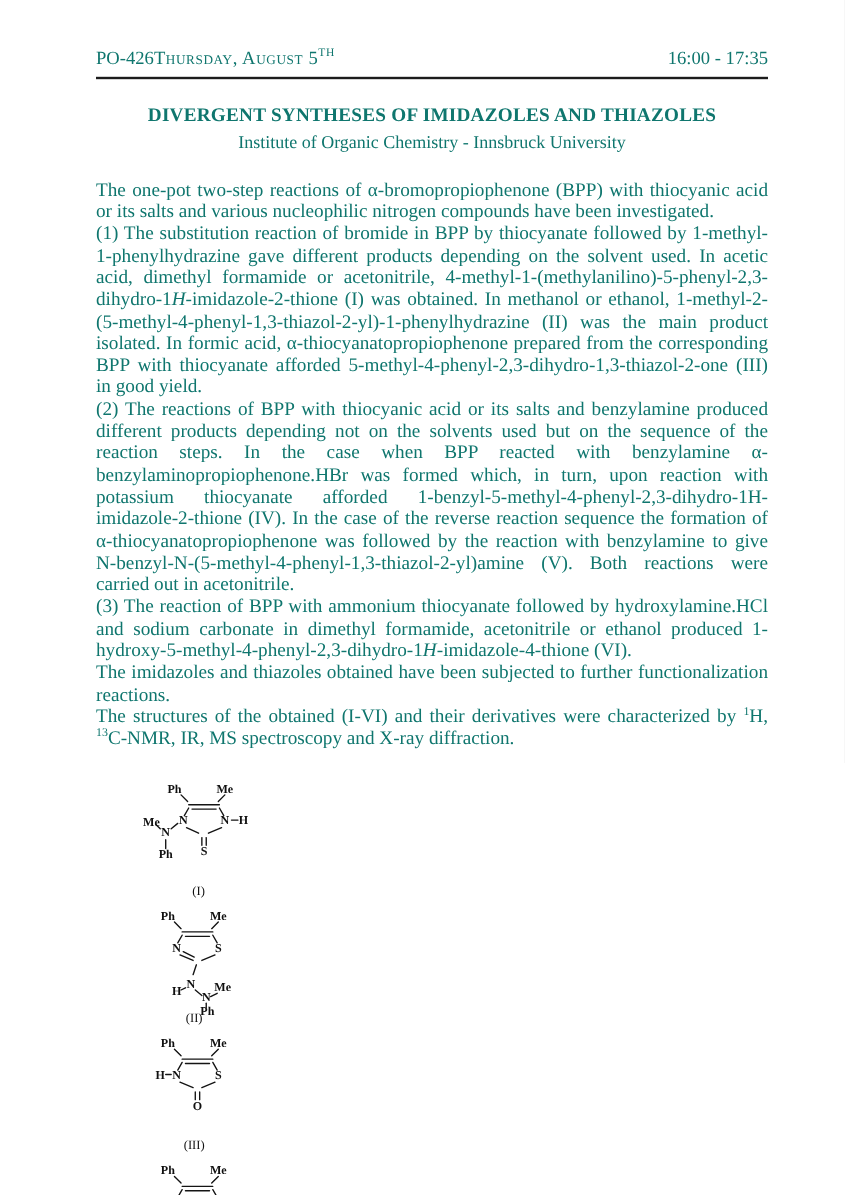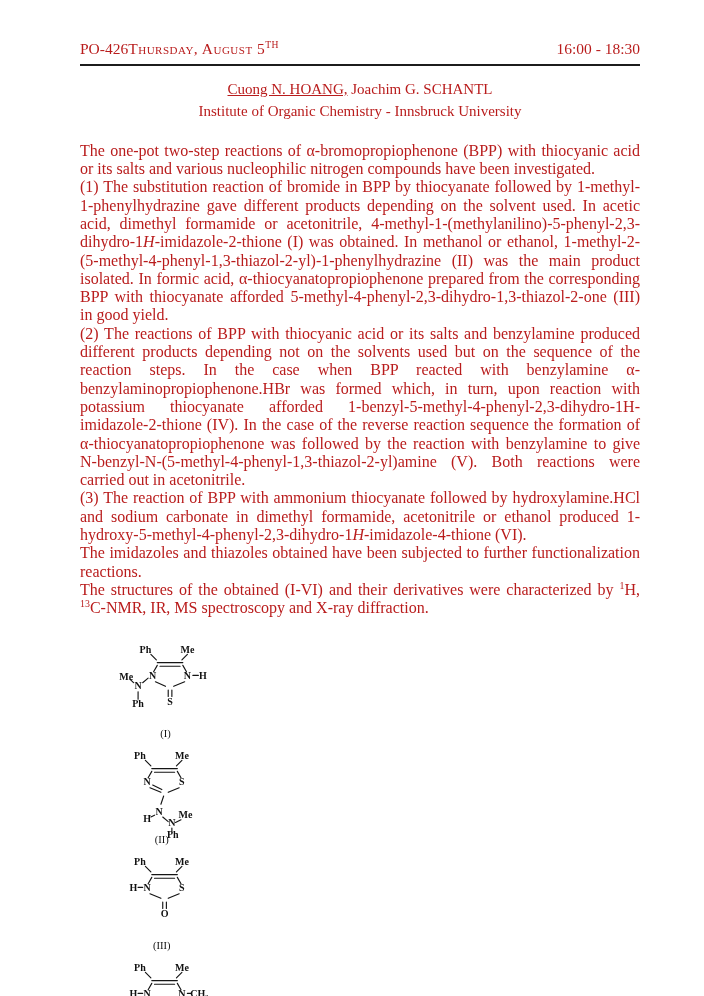--- a/index.html
+++ b/index.html
@@ -1,21 +1,21 @@
 <!DOCTYPE html>
 <html><head>
 <meta charset="utf-8">
 <style>
   html,body{margin:0;padding:0;background:#e8e8e8;}
   .page{
     position:relative;
     width:704px;height:996px;
     margin:0 auto;
     background:#ffffff;
-    color:#b91c1c;
+    color:#0f766e;
     font-family:"Liberation Serif","DejaVu Serif",serif;
     box-sizing:border-box;
     padding:40px 64px 0 80px;
     overflow:hidden;
   }
   
   .hdr{
     display:flex;align-items:baseline;justify-content:space-between;
     font-size:15.5px;
     border-bottom:2.5px solid #1c1c1c;
@@ -63,27 +63,25 @@
   .struct text.lbl{font-weight:normal;font-size:11.5px;}
 </style>
 </head>
 <body>
 
 <div class="page">
 
   <div class="hdr">
     <span class="code">PO-426</span>
     <span class="date"><span class="sc">Thursday, August 5</span><sup class="sc">TH</sup></span>
-    <span class="time">16:00 - 18:30</span>
+    <span class="time">16:00 - 17:35</span>
   </div>
 
-
-  <div class="authors">
-    <span class="pres">Cuong N. HOANG,</span><span> Joachim G. SCHANTL</span>
-  </div>
+  <div class="title">DIVERGENT SYNTHESES OF IMIDAZOLES AND THIAZOLES</div>
+
 
   <div class="affil">
     <div>Institute of Organic Chemistry - Innsbruck University</div>
   </div>
 
   <div class="abstract">
       <p><span>The one-pot two-step reactions of α-bromopropiophenone (BPP) with thiocyanic acid or its salts and various nucleophilic nitrogen compounds have been investigated.</span></p>
       <p><span>(1) The substitution reaction of bromide in BPP by thiocyanate followed by 1-methyl-1-phenylhydrazine gave different products depending on the solvent used. In acetic acid, dimethyl formamide or acetonitrile, 4-methyl-1-(methylanilino)-5-phenyl-2,3-dihydro-1</span><span style="font-style: italic;">H</span><span>-imidazole-2-thione (I) was obtained. In methanol or ethanol, 1-methyl-2-(5-methyl-4-phenyl-1,3-thiazol-2-yl)-1-phenylhydrazine (II) was the main product isolated. In formic acid, α-thiocyanatopropiophenone prepared from the corresponding BPP with thiocyanate afforded 5-methyl-4-phenyl-2,3-dihydro-1,3-thiazol-2-one (III) in good yield.</span></p>
       <p><span>(2) The reactions of BPP with thiocyanic acid or its salts and benzylamine produced different products depending not on the solvents used but on the sequence of the reaction steps. In the case when BPP reacted with benzylamine α-benzylaminopropiophenone.HBr was formed which, in turn, upon reaction with potassium thiocyanate afforded 1-benzyl-5-methyl-4-phenyl-2,3-dihydro-1H-imidazole-2-thione (IV). In the case of the reverse reaction sequence the formation of α-thiocyanatopropiophenone was followed by the reaction with benzylamine to give N-benzyl-N-(5-methyl-4-phenyl-1,3-thiazol-2-yl)amine (V). Both reactions were carried out in acetonitrile.</span></p>
       <p><span>(3) The reaction of BPP with ammonium thiocyanate followed by hydroxylamine.HCl and sodium carbonate in dimethyl formamide, acetonitrile or ethanol produced 1-hydroxy-5-methyl-4-phenyl-2,3-dihydro-1</span><span style="font-style: italic;">H</span><span>-imidazole-4-thione (VI).</span></p>

